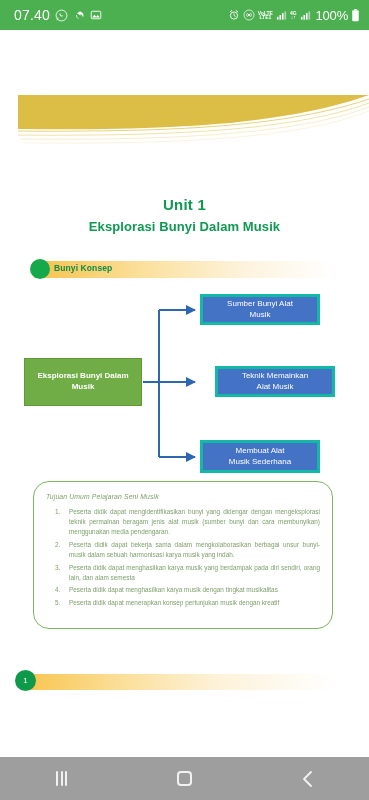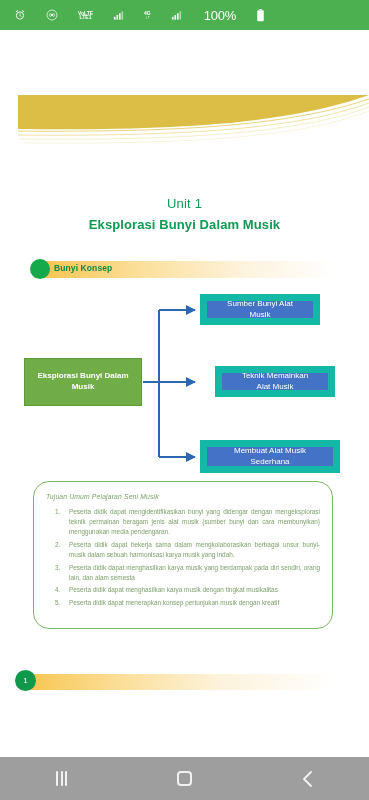--- a/index.html
+++ b/index.html
@@ -14,34 +14,34 @@
   
   .statusbar {
     position: absolute; top: 0; left: 0; width: 369px; height: 30px;
     background: #4CAF50;
     display: flex; align-items: center; justify-content: space-between;
     padding: 0 9px 0 14px;
     color: #ffffff;
   }
   .sb-left { display: flex; align-items: center; gap: 5px; }
   .sb-time { font-size: 14px; letter-spacing: .2px; }
-  .sb-right { display: flex; align-items: center; gap: 20px; }
+  .sb-right { display: flex; align-items: center; gap: 3px; }
   .sb-ico { display: inline-flex; align-items: center; justify-content: center; }
   .sb-batt { font-size: 13px; margin-left: 2px; letter-spacing: -.2px; }
   .tiny-stack { display:flex; flex-direction:column; align-items:center; line-height:.85; font-size:5px; font-weight:bold; }
 
   
   .page {
     position: absolute; top: 30px; left: 0; width: 369px; height: 727px;
     background: #ffffff; overflow: hidden;
   }
   .header-curve { position: absolute; top: 55px; left: 0; width: 369px; height: 72px; }
 
   .title-wrap { position: absolute; top: 166px; left: 0; width: 369px; text-align: center; }
-  .unit-label { font-size: 13px; font-weight: normal; color: #0e9a52; letter-spacing: .2px; }
+  .unit-label { font-size: 15px; font-weight: bold; color: #0e9a52; letter-spacing: .2px; }
   .unit-title { font-size: 13px; font-weight: bold; color: #0e9a52; margin-top: 6px; letter-spacing: .1px; }
 
   
   .peta-bar {
     position: absolute; top: 231px; left: 34px; width: 300px; height: 17px;
     background: linear-gradient(to right, #f7c24a 0%, #fbdf9a 35%, #fdf3dd 70%, #ffffff 100%);
   }
   .peta-dot {
     position: absolute; top: 229px; left: 30px; width: 20px; height: 20px;
     border-radius: 50%; background: #15a94b;
@@ -56,26 +56,26 @@
   .node {
     position: absolute; display: flex; align-items: center; justify-content: center;
     text-align: center; color: #ffffff; line-height: 1.35;
   }
   .node-root {
     left: 24px; top: 66px; width: 118px; height: 48px;
     background: #70AD47; border: 1px solid #5e9a38;
     font-size: 8px; font-weight: bold; padding: 0 7px;
   }
   .node-blue {
-    background: #4472C4; border: 7px solid #14b8a6;
-    font-size: 8px; padding: 0 14px;
+    background: #4472C4; border: 3px solid #14b8a6;
+    font-size: 8px; padding: 0 22px;
   }
   #n1 { left: 200px; top: 2px;   width: 120px; height: 31px; }
   #n2 { left: 200px; top: 74px;  width: 120px; height: 31px; margin-left: 15px; }
-  #n3 { left: 200px; top: 148px; width: 140px; height: 33px; }
+  #n3 { left: 200px; top: 148px; width: 120px; height: 33px; }
 
   
   .obj-box {
     position: absolute; top: 451px; left: 33px; width: 300px; height: 148px;
     border: 1.4px solid #7bb661; border-radius: 16px;
     padding: 11px 12px 8px 12px;
   }
   .obj-head {
     font-style: italic; font-size: 6.8px; color: #7d9e6a; letter-spacing: .15px; margin-bottom: 7px;
   }
@@ -110,20 +110,42 @@
   .recents { display: flex; gap: 2.5px; }
   .recents i { display: block; width: 2px; height: 15px; background: #f2f2f2; border-radius: 1px; }
   .home-sq { width: 15px; height: 15px; border: 2px solid #f2f2f2; border-radius: 4px; }
 </style>
 </head>
 <body>
 
 <div id="screen">
 
   <div class="statusbar">
+    <div class="sb-left">
+      <span class="sb-time">07.40</span>
+      <span class="sb-ico">
+        <svg width="13" height="13" viewBox="0 0 24 24">
+            <circle cx="12" cy="12" r="10" fill="none" stroke="#fff" stroke-width="1.6"></circle>
+            <path d="M8.6 8.2c.3-.5.7-.5 1-.4.3.1.6.9.7 1.1.1.2 0 .4-.1.6-.2.2-.4.4-.3.7.3.8 1.3 1.7 2.1 2 .3.1.5-.1.7-.3.2-.2.5-.3.7-.2.3.1 1 .5 1.1.7.1.2 0 .7-.4 1.1-.5.5-1.3.6-2.2.3-1.5-.5-3-2.1-3.4-3.4-.2-.8-.2-1.6.1-2.2z" fill="#fff"></path>
+            <path d="M4 20l1.5-3.8" stroke="#fff" stroke-width="1.6" fill="none" stroke-linecap="round"></path>
+          </svg>
+      </span>
+      <span class="sb-ico">
+        <svg width="12" height="12" viewBox="0 0 24 24">
+            <path d="M16 6c3 1 5 3.5 5 7 0 1.5-.5 3-1.5 4 .3-3.5-1.5-6-4.5-6.6V13L8 8.5 15 4v2z" fill="#fff"></path>
+            <path d="M7 13c0 3 1.5 5 3.5 6" stroke="#fff" stroke-width="1.6" fill="none" stroke-linecap="round"></path>
+          </svg>
+      </span>
+      <span class="sb-ico">
+        <svg width="12" height="12" viewBox="0 0 24 24">
+            <rect x="2.5" y="4.5" width="19" height="15" rx="2" fill="none" stroke="#fff" stroke-width="1.8"></rect>
+            <path d="M4 17l5-5.5 3.5 3.8L15.5 12l4.2 5z" fill="#fff"></path>
+          </svg>
+      </span>
+    </div>
 
     <div class="sb-right">
       <span class="sb-ico">
         <svg width="12" height="12" viewBox="0 0 24 24">
             <circle cx="12" cy="13" r="7.2" fill="none" stroke="#fff" stroke-width="1.8"></circle>
             <path d="M12 9.5V13l2.4 1.6" stroke="#fff" stroke-width="1.6" fill="none" stroke-linecap="round"></path>
             <path d="M4.5 5.5l3-2.2M19.5 5.5l-3-2.2" stroke="#fff" stroke-width="2" stroke-linecap="round"></path>
           </svg>
       </span>
       <span class="sb-ico">

